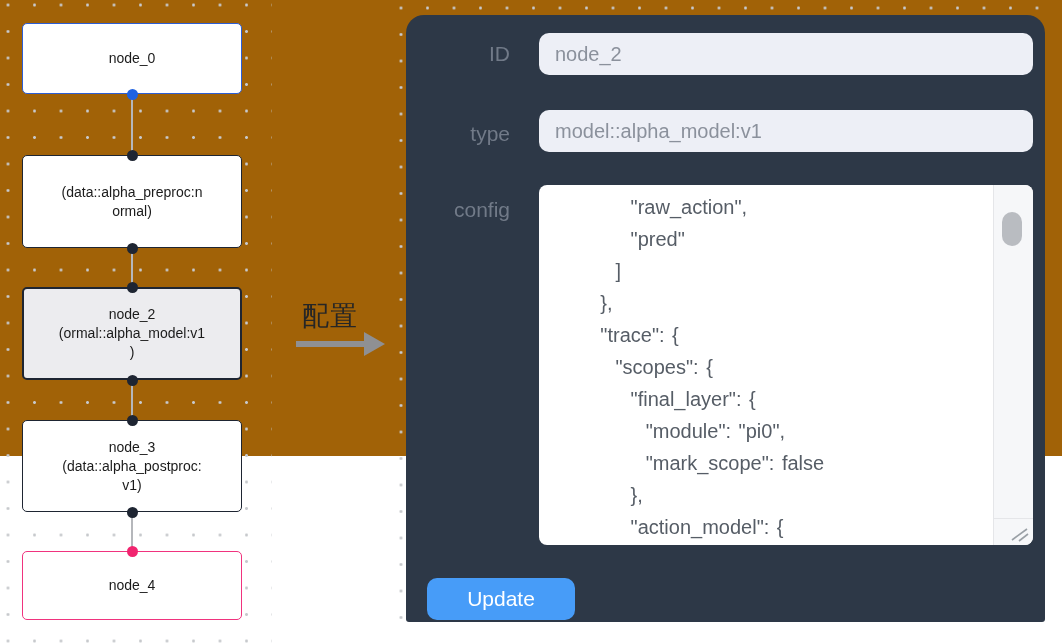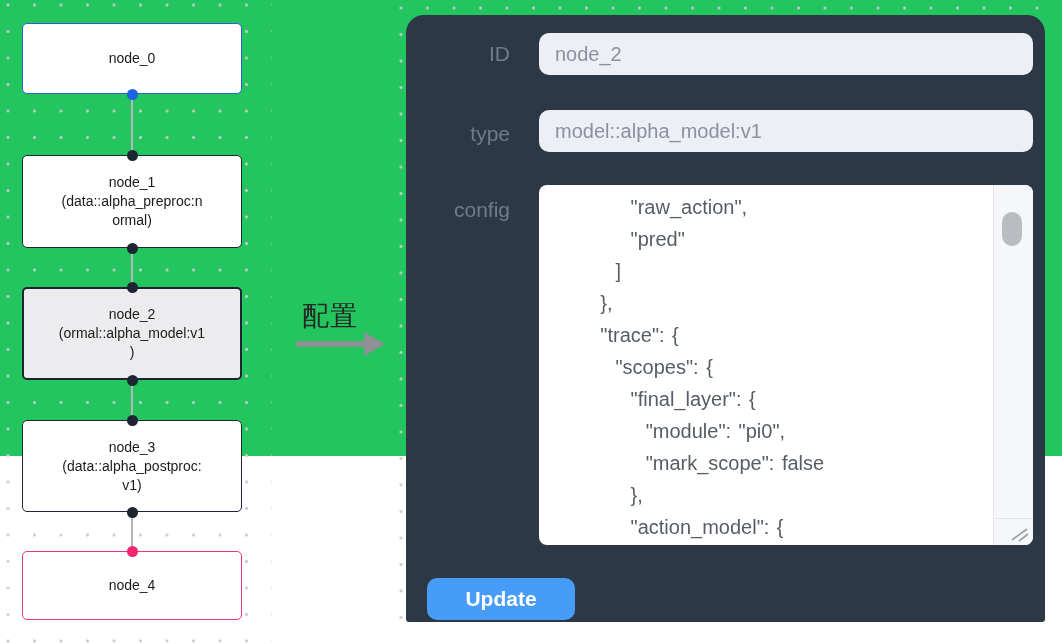--- a/index.html
+++ b/index.html
@@ -1,18 +1,18 @@
 <!DOCTYPE html>
 <html><head>
 <meta charset="utf-8">
 <style>
   * { margin:0; padding:0; box-sizing:border-box; }
   html,body { width:1062px; height:643px; background:#ffffff; overflow:hidden;
               font-family:"Liberation Sans","DejaVu Sans",sans-serif; }
-  #stage { position:relative; width:1062px; height:456px; background:#22c55e; }
+  #stage { position:relative; width:1062px; height:456px; background:#a16207; }
 
   
   .canvas-left {
     position:absolute; left:0; top:0; width:272px; height:643px;
     background-image: radial-gradient(circle, #c7c9cd 1.3px, rgba(0,0,0,0) 1.5px);
     background-size: 26.5px 26.5px;
     background-position: -5.25px -8.25px;
   }
   .node {
     position:absolute; left:22px; width:220px; background:#ffffff;
@@ -102,21 +102,21 @@
   }
   .sb-corner {
     position:absolute; right:0; top:333px; width:40px; height:27px;
     background:#f6f7f9; border-left:1px solid #e5e6e9; border-top:1px solid #e5e6e9;
   }
   .resize-grip { position:absolute; right:3px; bottom:3px; }
 
   .update-btn {
     position:absolute; left:21px; top:563px; width:148px; height:42px;
     background:#479cf8; border:none; border-radius:10px;
-    color:#ffffff; font-size:21px; font-weight:700;
+    color:#ffffff; font-size:21px; font-weight:400;
     font-family:"Liberation Sans","DejaVu Sans",sans-serif;
     display:flex; align-items:center; justify-content:center; cursor:pointer;
   }
 </style>
 </head>
 <body>
 
 <div id="stage">
 
   <div class="canvas-left">
@@ -124,21 +124,20 @@
     <div class="edge edge-1"></div>
     <div class="edge edge-2"></div>
     <div class="edge edge-3"></div>
     <div class="edge edge-4"></div>
 
     <div class="node node-0">
       <div class="node-line">node_0</div>
 
     </div>
     <div class="node node-1">
-      <div class="node-line">node_1</div>
       <div class="node-line">(data::alpha_preproc:n</div>
       <div class="node-line">ormal)</div>
     </div>
     <div class="node node-2">
       <div class="node-line">node_2</div>
       <div class="node-line">(ormal::alpha_model:v1</div>
       <div class="node-line">)</div>
     </div>
     <div class="node node-3">
       <div class="node-line">node_3</div>

